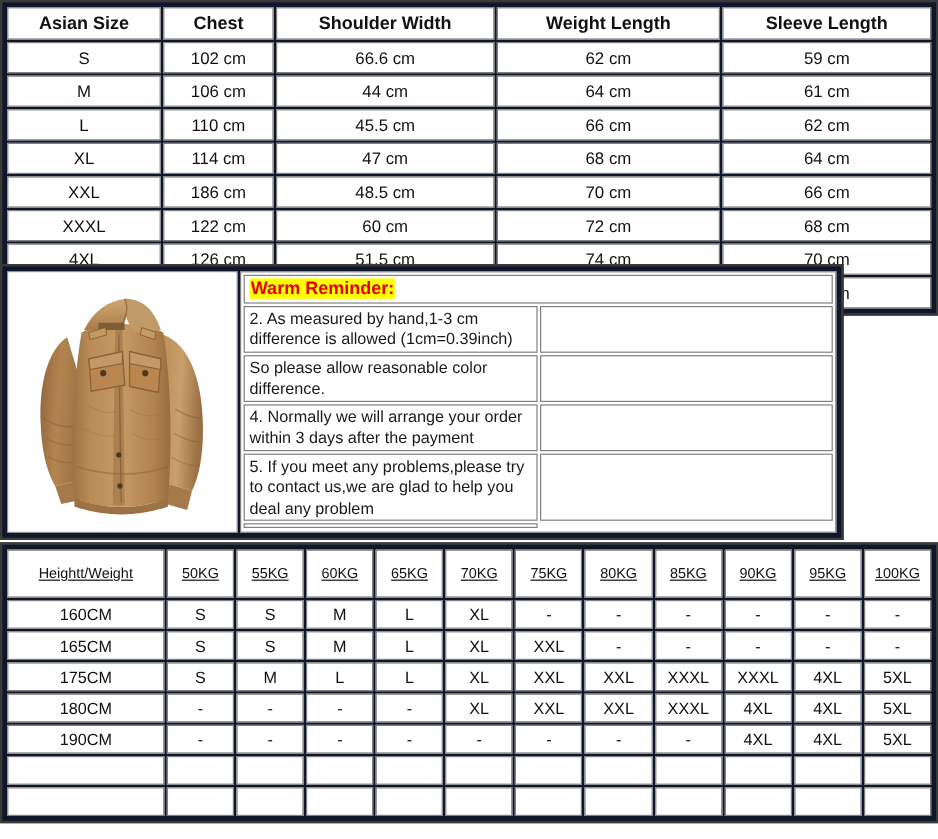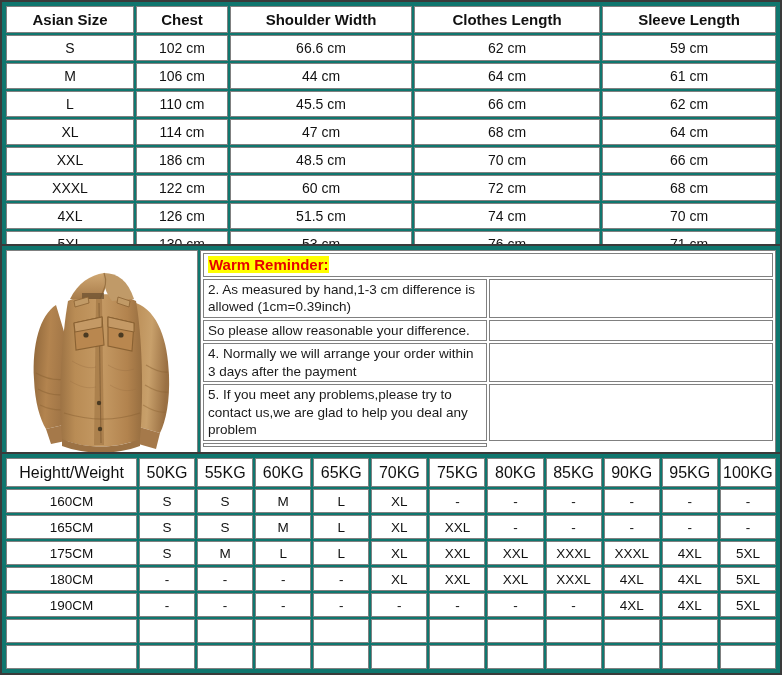--- a/index.html
+++ b/index.html
@@ -11,21 +11,21 @@
   .page {
     width: 782px; height: 699px;
     position: relative;
     background: #ffffff;
     overflow: hidden;
   }
 
   
   .frame {
     border: 2px solid #3a3a3a;
-    background: #0f766e;
+    background: #0f172a;
     padding: 2px;
   }
 
   
   table.grid {
     border-collapse: separate;
     border-spacing: 2px;
     width: 100%;
     table-layout: fixed;
   }
@@ -38,21 +38,21 @@
     color: #111111;
   }
 
   
   #size-chart { position: absolute; left: 0; top: 0; width: 782px; }
   #size-chart table.grid td { height: 26px; font-size: 14px; }
   #size-chart table.grid th { height: 27px; font-size: 15px; font-weight: bold; }
 
   
   #middle-block {
-    position: absolute; left: 0; top: 244px; width: 782px;
+    position: absolute; left: 0; top: 220px; width: 703px;
   }
   .mid-table {
     border-collapse: separate;
     border-spacing: 2px;
     width: 100%;
     table-layout: fixed;
   }
   .mid-table > tbody > tr > td {
     border: 1px solid #808080;
     background: #ffffff;
@@ -96,21 +96,21 @@
   .jacket-wrap {
     width: 100%; height: 216px;
     display: flex; align-items: center; justify-content: center;
     background: #ffffff;
     overflow: hidden;
   }
 
   
   #hw-block { position: absolute; left: 0; top: 452px; width: 782px; }
   #hw-block table.grid td { height: 24px; font-size: 13.5px; }
-  #hw-block table.grid th { height: 29px; font-size: 16px; font-weight: normal; }
+  #hw-block table.grid th { height: 40px; font-size: 12px; font-weight: normal; text-decoration: underline; }
   #hw-block td.empty-row-cell { height: 24px; }
 </style>
 </head>
 <body>
 
 <div class="page">
 
   <div id="size-chart" class="frame">
     <table class="grid">
       <colgroup>
@@ -118,21 +118,21 @@
           <col style="width:92px">
           <col style="width:182px">
           <col style="width:186px">
           <col>
       </colgroup>
       <thead>
         <tr>
           <th>Asian Size</th>
           <th>Chest</th>
           <th>Shoulder Width</th>
-          <th>Clothes Length</th>
+          <th>Weight Length</th>
           <th>Sleeve Length</th>
         </tr>
       </thead>
       <tbody id="size-chart-body">
           <tr>
             <td>S</td>
             <td>102 cm</td>
             <td>66.6 cm</td>
             <td>62 cm</td>
             <td>59 cm</td>
@@ -275,21 +275,21 @@
                 <span class="warm-title"><span class="hl">Warm Reminder:</span></span>
               </td>
             </tr>
             </tbody>
                 <tbody id="note-rows">
                   <tr>
                     <td><span>2. As measured by hand,1-3 cm difference is allowed (1cm=0.39inch)</span></td>
                     <td class="spacer-col"></td>
                   </tr>
                   <tr>
-                    <td><span>So please allow reasonable your difference.</span></td>
+                    <td><span>So please allow reasonable color difference.</span></td>
                     <td class="spacer-col"></td>
                   </tr>
                   <tr>
                     <td><span>4. Normally we will arrange your order within 3 days after the payment</span></td>
                     <td class="spacer-col"></td>
                   </tr>
                   <tr>
                     <td><span>5. If you meet any problems,please try to contact us,we are glad to help you deal any problem</span></td>
                     <td class="spacer-col"></td>
                   </tr>

